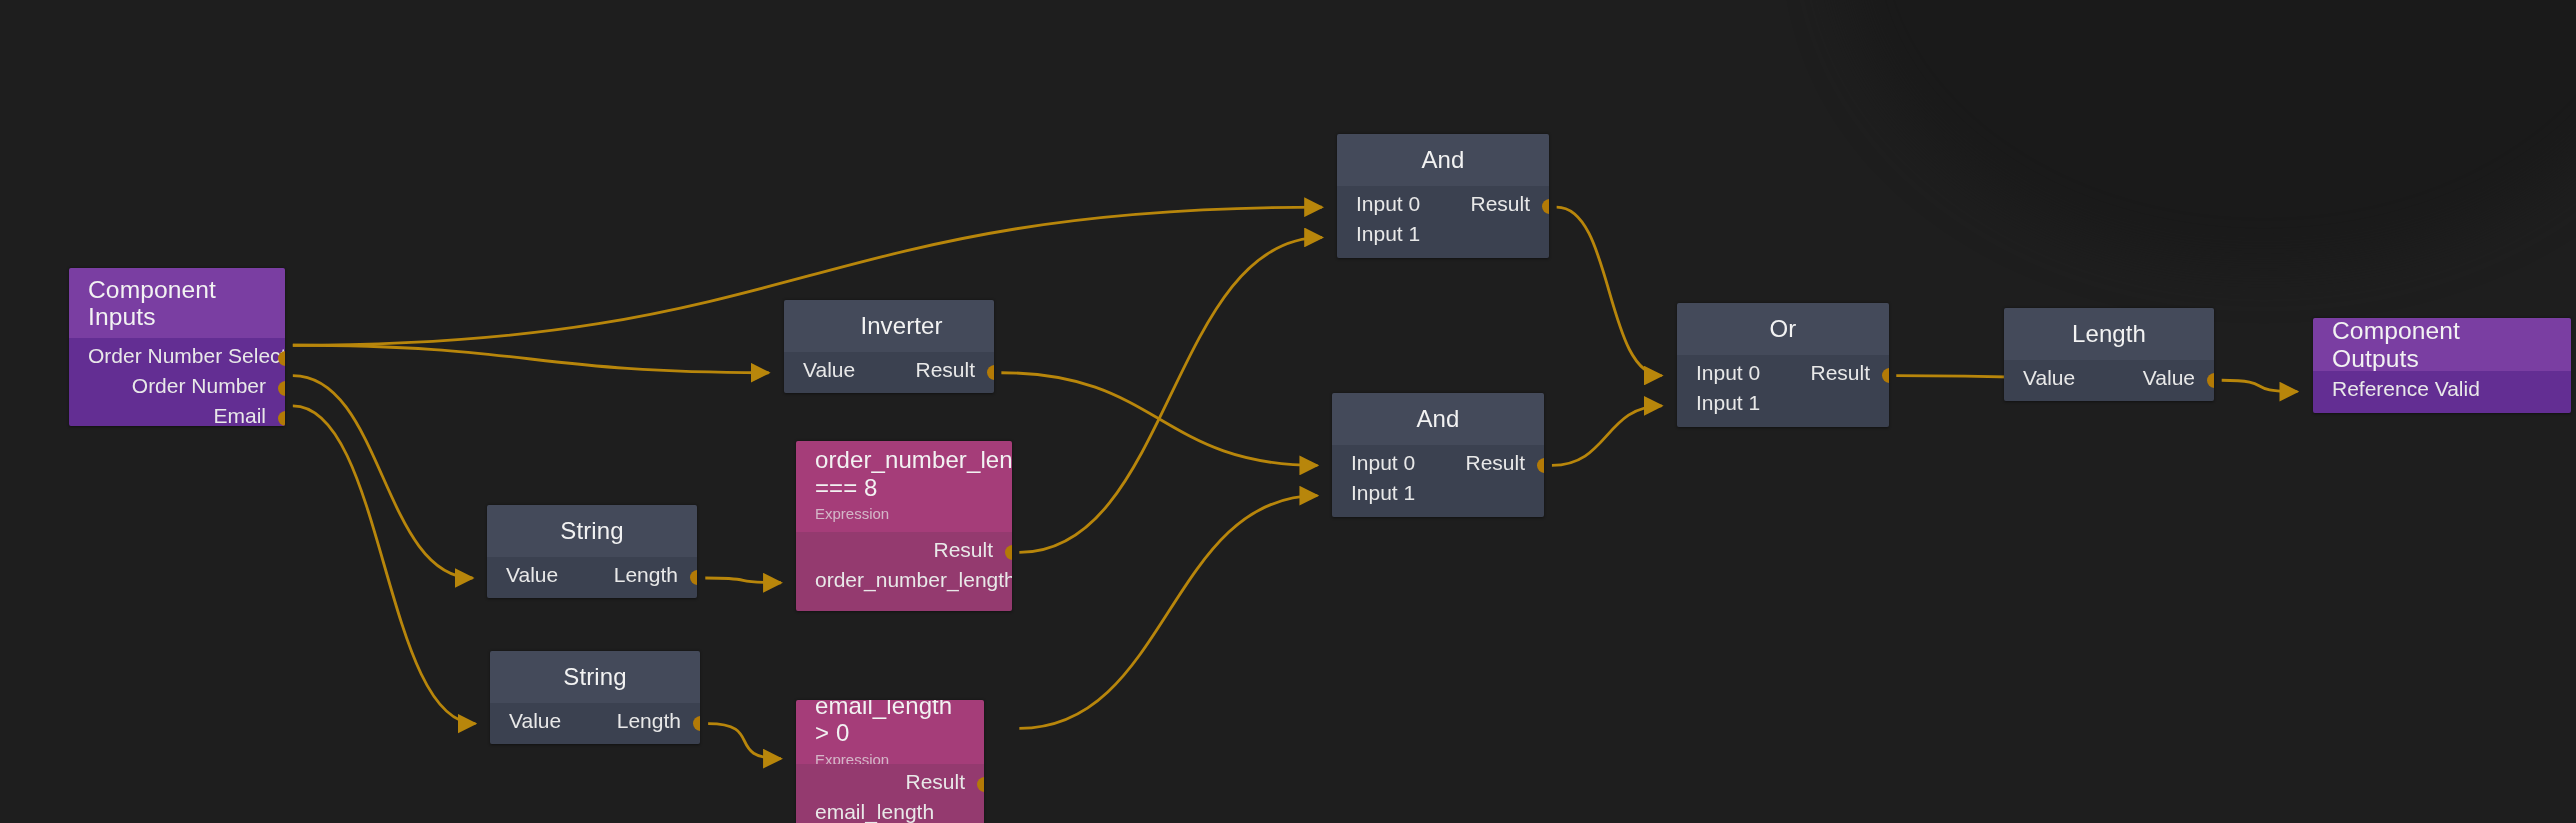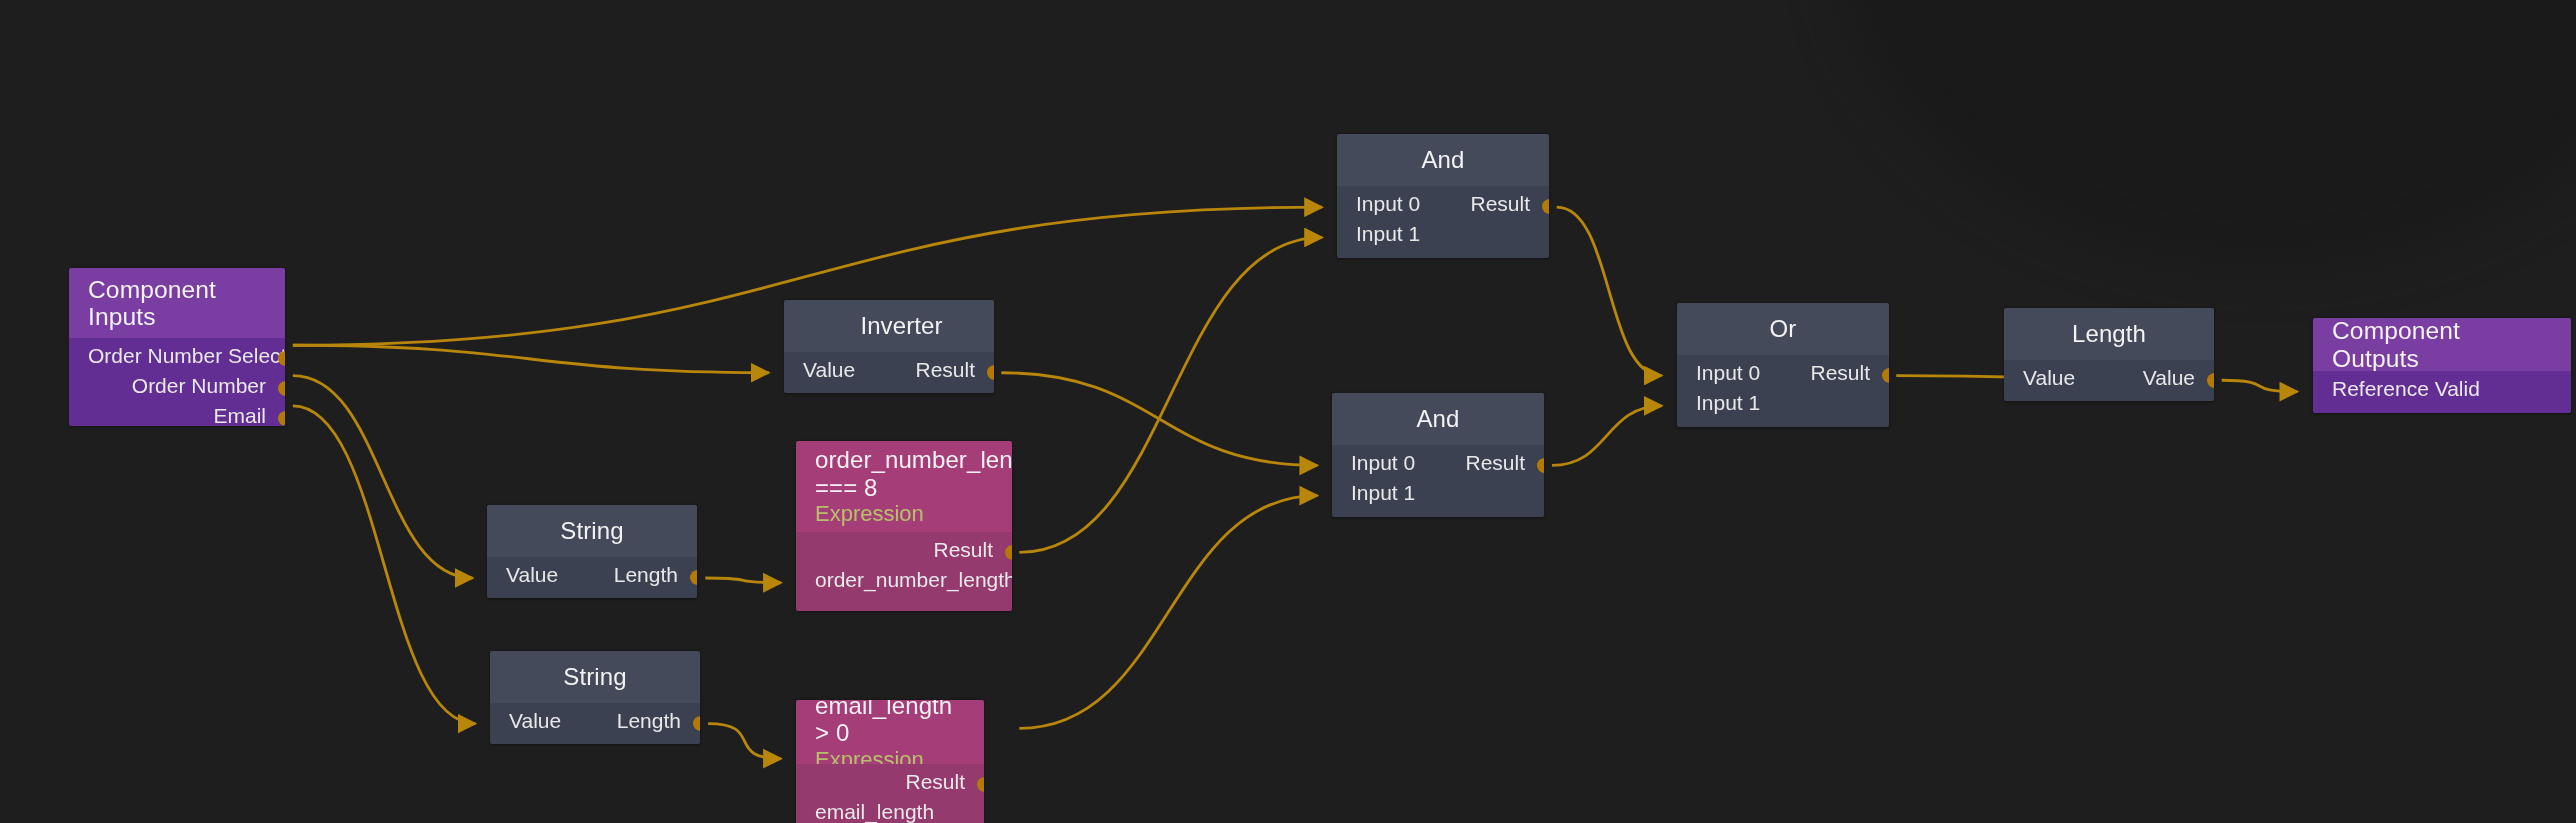--- a/index.html
+++ b/index.html
@@ -49,22 +49,22 @@
     justify-content: center;
   }
   .node-title {
     color: #f2f2f2;
     font-size: 24px;
     line-height: 27.4px;
     letter-spacing: 0.1px;
     white-space: pre-line;
   }
   .node-subtitle {
-    color: #bef264;
-    font-size: 22px;
+    color: #e5e5e5;
+    font-size: 15px;
     line-height: 25.6px;
     opacity: 0.72;
   }
   .node-body {
     position: relative;
     box-sizing: border-box;
   }
   .port-row {
     position: relative;
     height: 30px;

